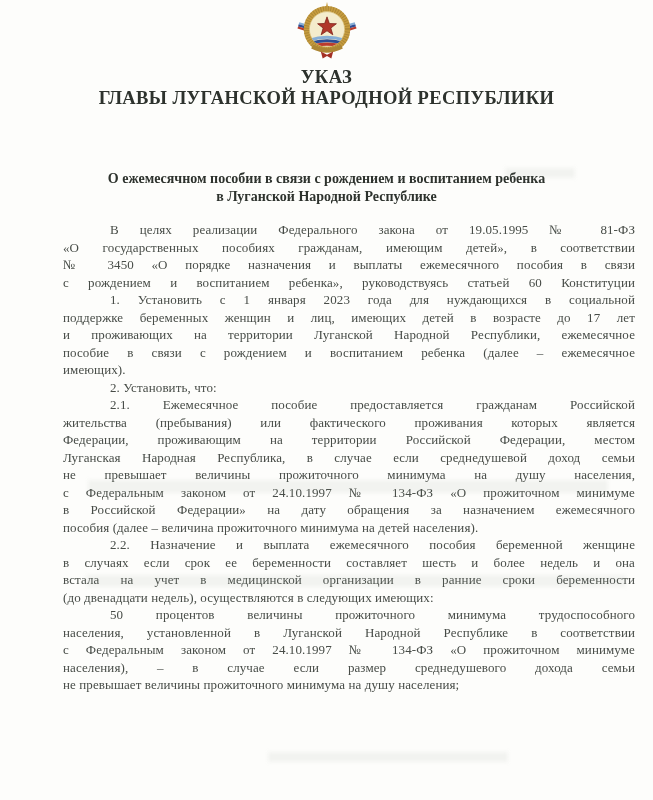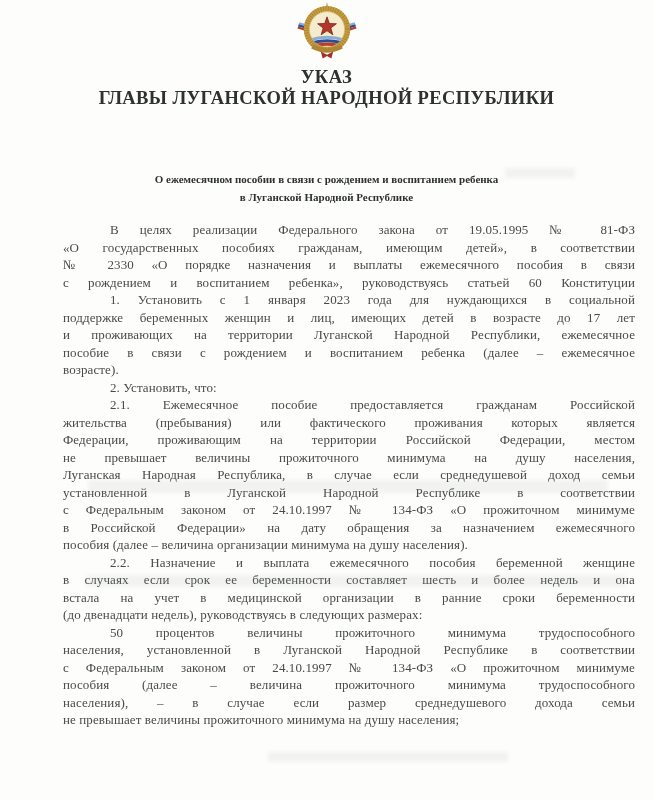--- a/index.html
+++ b/index.html
@@ -22,21 +22,21 @@
     font-weight:bold;
     font-size:18.5px;
     line-height:21px;
     letter-spacing:0.4px;
     color:#2d322d;
   }
   .decree-title{
     margin-top:61px;
     text-align:center;
     font-weight:bold;
-    font-size:11px;
+    font-size:14px;
     line-height:18px;
     color:#2d322d;
   }
   .doc-body{
     margin:15px 18px 0 63px;
     width:572px;
     font-size:13px;
     line-height:17.5px;
     letter-spacing:0.1px;
   }
@@ -111,58 +111,56 @@
   <div class="decree-title">
     <div>О ежемесячном пособии в связи с рождением и воспитанием ребенка</div>
     <div>в Луганской Народной Республике</div>
   </div>
 
   <div class="doc-body">
 
     <div class="para">
       <div class="ln first">В целях реализации Федерального закона от 19.05.1995 № 81-ФЗ</div>
       <div class="ln">«О государственных пособиях гражданам, имеющим детей», в соответствии</div>
-      <div class="ln">№ 2330 «О порядке назначения и выплаты ежемесячного пособия в связи</div>
+      <div class="ln">№ 3450 «О порядке назначения и выплаты ежемесячного пособия в связи</div>
       <div class="ln">с рождением и воспитанием ребенка», руководствуясь статьей 60 Конституции</div>
     </div>
 
     <div class="para">
       <div class="ln first">1. Установить с 1 января 2023 года для нуждающихся в социальной</div>
       <div class="ln">поддержке беременных женщин и лиц, имеющих детей в возрасте до 17 лет</div>
       <div class="ln">и проживающих на территории Луганской Народной Республики, ежемесячное</div>
       <div class="ln">пособие в связи с рождением и воспитанием ребенка (далее – ежемесячное</div>
-      <div class="ln last">возрасте).</div>
+      <div class="ln last">имеющих).</div>
     </div>
 
     <div class="para">
       <div class="ln first last">2. Установить, что:</div>
     </div>
 
     <div class="para">
       <div class="ln first">2.1. Ежемесячное пособие предоставляется гражданам Российской</div>
       <div class="ln">жительства (пребывания) или фактического проживания которых является</div>
       <div class="ln">Федерации, проживающим на территории Российской Федерации, местом</div>
+      <div class="ln">Луганская Народная Республика, в случае если среднедушевой доход семьи</div>
       <div class="ln">не превышает величины прожиточного минимума на душу населения,</div>
-      <div class="ln">Луганская Народная Республика, в случае если среднедушевой доход семьи</div>
-      <div class="ln">установленной в Луганской Народной Республике в соответствии</div>
       <div class="ln">с Федеральным законом от 24.10.1997 № 134-ФЗ «О прожиточном минимуме</div>
       <div class="ln">в Российской Федерации» на дату обращения за назначением ежемесячного</div>
-      <div class="ln last">пособия (далее – величина организации минимума на душу населения).</div>
+      <div class="ln last">пособия (далее – величина прожиточного минимума на детей населения).</div>
     </div>
 
     <div class="para">
       <div class="ln first">2.2. Назначение и выплата ежемесячного пособия беременной женщине</div>
       <div class="ln">в случаях если срок ее беременности составляет шесть и более недель и она</div>
       <div class="ln">встала на учет в медицинской организации в ранние сроки беременности</div>
-      <div class="ln last">(до двенадцати недель), руководствуясь в следующих размерах:</div>
+      <div class="ln last">(до двенадцати недель), осуществляются в следующих имеющих:</div>
     </div>
 
     <div class="para">
       <div class="ln first">50 процентов величины прожиточного минимума трудоспособного</div>
       <div class="ln">населения, установленной в Луганской Народной Республике в соответствии</div>
       <div class="ln">с Федеральным законом от 24.10.1997 № 134-ФЗ «О прожиточном минимуме</div>
-      <div class="ln">пособия (далее – величина прожиточного минимума трудоспособного</div>
       <div class="ln">населения), – в случае если размер среднедушевого дохода семьи</div>
       <div class="ln last">не превышает величины прожиточного минимума на душу населения;</div>
     </div>
 
   </div>
 </div>
 
 </body></html>

